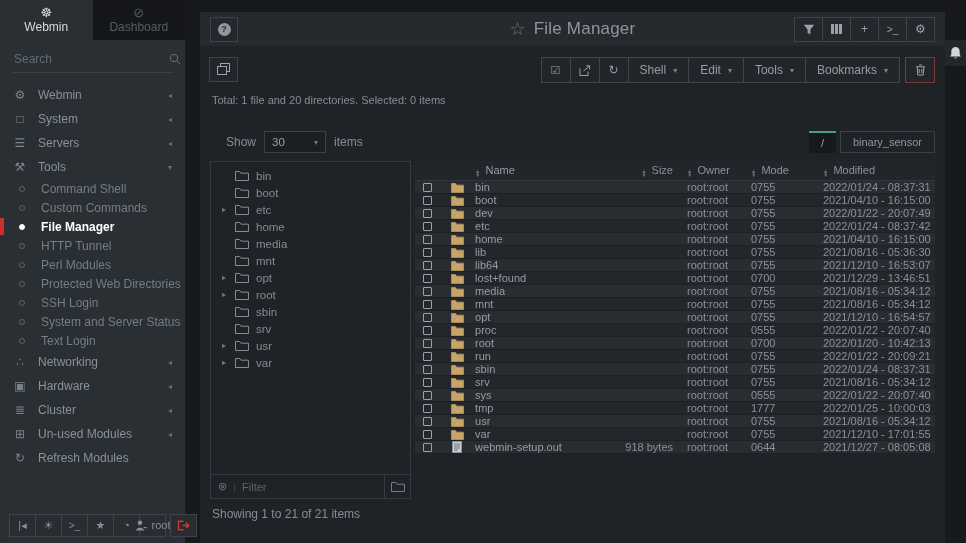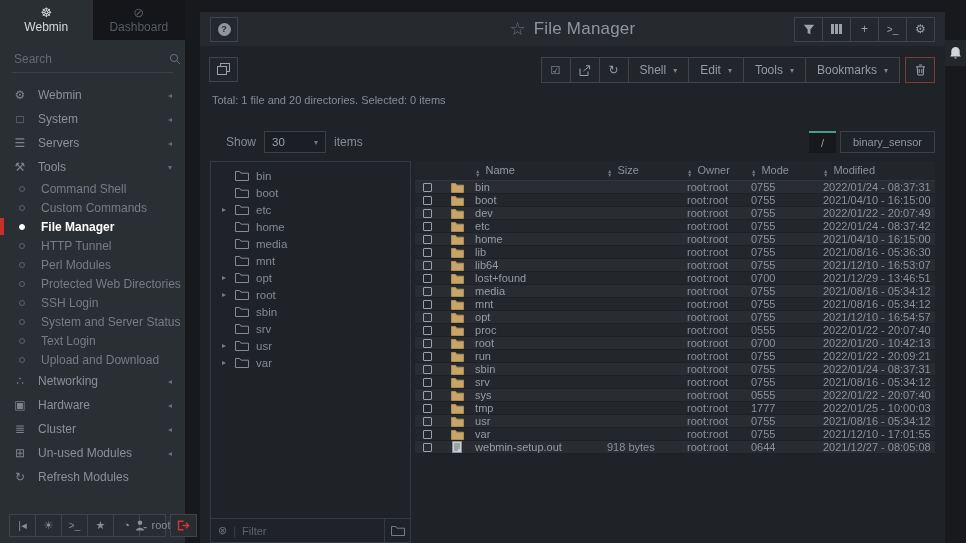--- a/index.html
+++ b/index.html
@@ -76,21 +76,21 @@
 
   .table-panel { flex:1; display:flex; flex-direction:column; min-height:0; font-size:11px; }
   .t-head { display:flex; align-items:center; flex:0 0 20px; color:#8a9199; background:#22262b; border-bottom:1px solid #31363c; }
   .t-row { display:flex; align-items:center; flex:0 0 16px; border-bottom:1px solid #1d2024; cursor:pointer; }
   .t-row.odd { background:#292d32; }
   .t-row.even { background:#23262b; }
   .c-check { flex:0 0 24px; display:flex; justify-content:center; }
   .cb { width:9px; height:9px; border:1px solid #9aa1a8; border-radius:1px; cursor:pointer; }
   .c-icon { flex:0 0 36px; display:flex; justify-content:center; }
   .c-name { flex:1 1 auto; color:#959ca3; }
-  .c-size { flex:0 0 80px; padding-right:14px; }
+  .c-size { flex:0 0 80px; text-align:right; padding-right:14px; }
   .c-owner { flex:0 0 64px; }
   .c-mode { flex:0 0 48px; }
   .c-mod { flex:0 0 112px;margin-left:24px; }
   .sort { display:inline-flex; flex-direction:column; line-height:4px; font-size:5.5px; color:#6d747b; margin-right:5px; vertical-align:1px; }
   .showing-line { flex:0 0 auto; margin:8px 2px 0; font-size:12px; color:#868d94; padding-bottom:22px; }
 </style>
 </head>
 <body>
 
 <aside class="sidebar">
@@ -153,23 +153,20 @@
         <span>Protected Web Directories</span>
       </div>
       <div class="sub-item">
         <span>SSH Login</span>
       </div>
       <div class="sub-item">
         <span>System and Server Status</span>
       </div>
       <div class="sub-item">
         <span>Text Login</span>
-      </div>
-      <div class="sub-item">
-        <span>Upload and Download</span>
       </div>
       <div class="m-item">
     <span class="m-icon">∴</span>
     <span class="m-label">Networking</span>
     <span class="m-chev">◂</span>
   </div>
       <div class="m-item">
     <span class="m-icon">▣</span>
     <span class="m-label">Hardware</span>
     <span class="m-chev">◂</span>
@@ -806,14 +803,15 @@
     <div class="c-name">webmin-setup.out</div>
     <div class="c-size">918 bytes</div>
     <div class="c-owner">root:root</div>
     <div class="c-mode">0644</div>
     <div class="c-mod">2021/12/27 - 08:05:08</div>
   </div>
           </div>
       </div>
     </div>
 
+    <div class="showing-line">Showing 1 to 21 of 21 items</div>
   </div>
 </div>
 
 </body></html>

